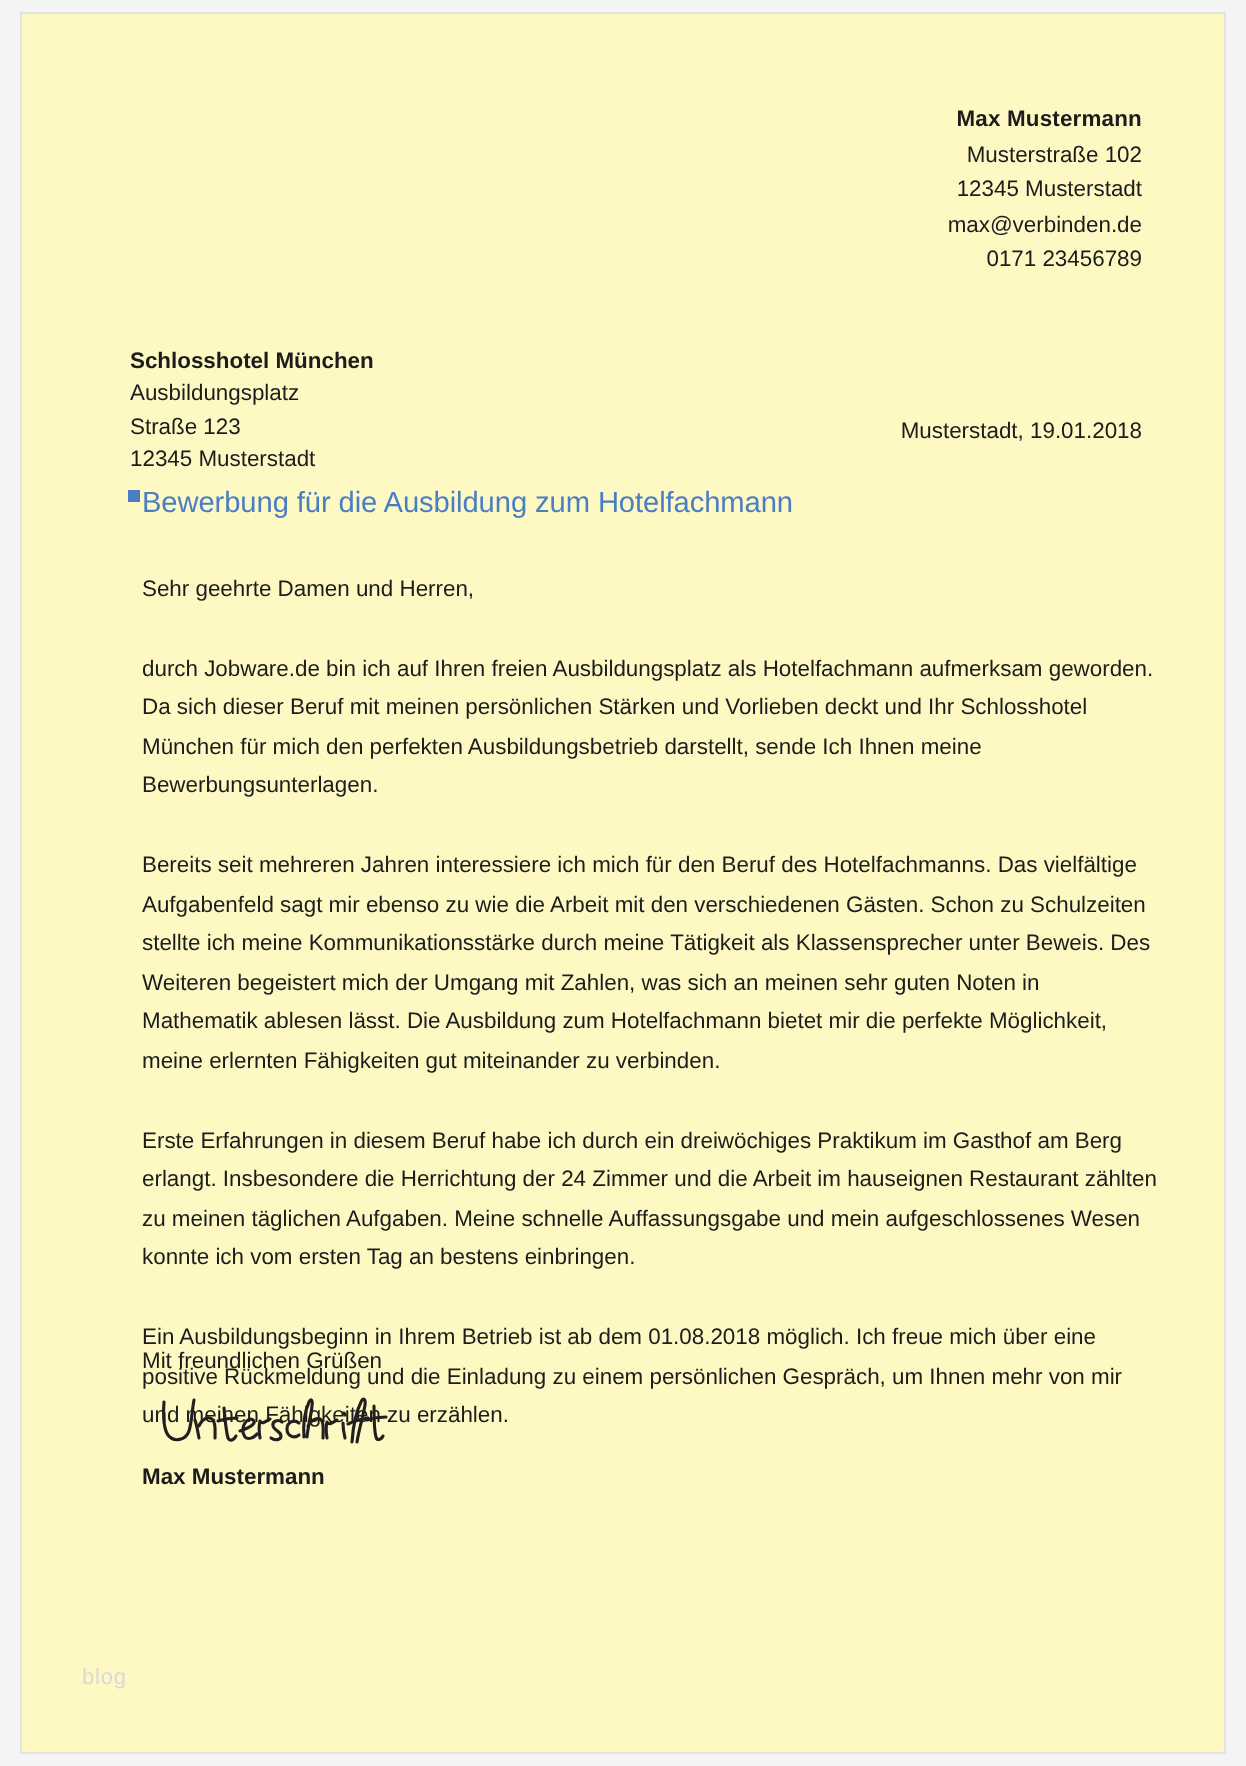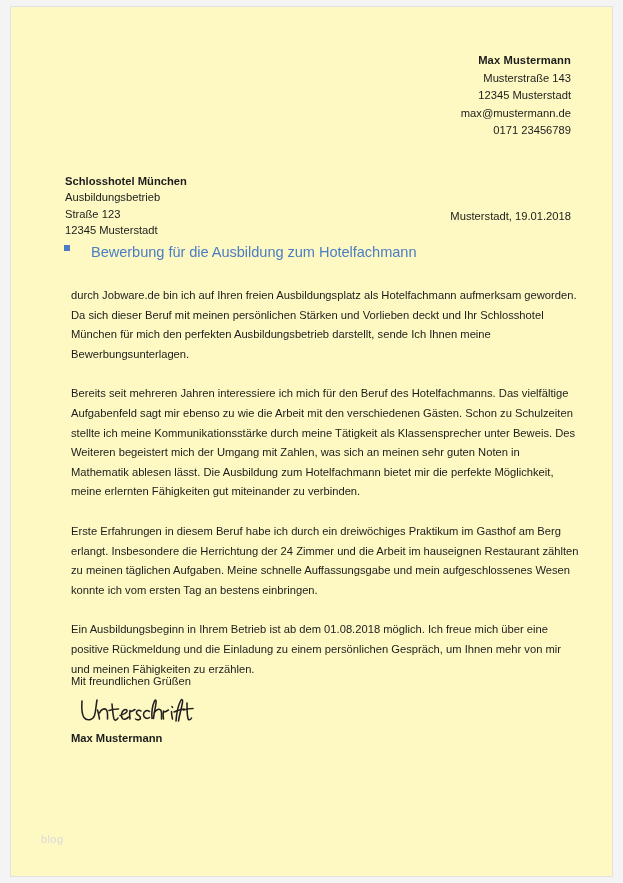--- a/index.html
+++ b/index.html
@@ -88,21 +88,20 @@
 
   
   .subject-heading {
     position: absolute;
     left: 60px;
     top: 237px;
     font-size: 14.6px;
     color: #4a7ec4;
     white-space: nowrap;
     letter-spacing: -0.05px;
-    margin-left: 20px;
   }
   .subject-bullet {
     position: absolute;
     left: 53px;
     top: 238px;
     width: 6px;
     height: 6px;
     background: #4a7ec4;
   }
 
@@ -163,39 +162,40 @@
 </head>
 <body>
 
 <div class="page-canvas">
 
   <div class="letter-sheet">
     <div class="letter-inner">
 
       <div class="sender-block">
         <div class="sender-line sender-name">Max Mustermann</div>
-        <div class="sender-line">Musterstraße 143</div>
+        <div class="sender-line">Musterstraße 102</div>
         <div class="sender-line">12345 Musterstadt</div>
-        <div class="sender-line">max@mustermann.de</div>
+        <div class="sender-line">max@verbinden.de</div>
         <div class="sender-line">0171 23456789</div>
       </div>
 
       <div class="recipient-block">
         <div class="recipient-name">Schlosshotel München</div>
-        <div>Ausbildungsbetrieb</div>
+        <div>Ausbildungsplatz</div>
         <div>Straße 123</div>
         <div>12345 Musterstadt</div>
       </div>
 
       <div class="date-line">Musterstadt, 19.01.2018</div>
 
       <div class="subject-bullet"></div>
       <div class="subject-heading">Bewerbung für die Ausbildung zum Hotelfachmann</div>
 
       <div class="body-col">
+        <p class="salutation">Sehr geehrte Damen und Herren,</p>
         <p class="body-par">durch Jobware.de bin ich auf Ihren freien Ausbildungsplatz als Hotelfachmann aufmerksam geworden. Da sich dieser Beruf mit meinen persönlichen Stärken und Vorlieben deckt und Ihr Schlosshotel München für mich den perfekten Ausbildungsbetrieb darstellt, sende Ich Ihnen meine Bewerbungsunterlagen.</p>
         <p class="body-par">Bereits seit mehreren Jahren interessiere ich mich für den Beruf des Hotelfachmanns. Das vielfältige Aufgabenfeld sagt mir ebenso zu wie die Arbeit mit den verschiedenen Gästen. Schon zu Schulzeiten stellte ich meine Kommunikationsstärke durch meine Tätigkeit als Klassensprecher unter Beweis. Des Weiteren begeistert mich der Umgang mit Zahlen, was sich an meinen sehr guten Noten in Mathematik ablesen lässt. Die Ausbildung zum Hotelfachmann bietet mir die perfekte Möglichkeit, meine erlernten Fähigkeiten gut miteinander zu verbinden.</p>
         <p class="body-par">Erste Erfahrungen in diesem Beruf habe ich durch ein dreiwöchiges Praktikum im Gasthof am Berg erlangt. Insbesondere die Herrichtung der 24 Zimmer und die Arbeit im hauseignen Restaurant zählten zu meinen täglichen Aufgaben. Meine schnelle Auffassungsgabe und mein aufgeschlossenes Wesen konnte ich vom ersten Tag an bestens einbringen.</p>
         <p class="body-par last">Ein Ausbildungsbeginn in Ihrem Betrieb ist ab dem 01.08.2018 möglich. Ich freue mich über eine positive Rückmeldung und die Einladung zu einem persönlichen Gespräch, um Ihnen mehr von mir und meinen Fähigkeiten zu erzählen.</p>
       </div>
 
       <div class="closing-block">
         <div class="closing-text">Mit freundlichen Grüßen</div>
 
         <svg class="signature-graphic" viewBox="0 0 240 66" aria-hidden="true">

